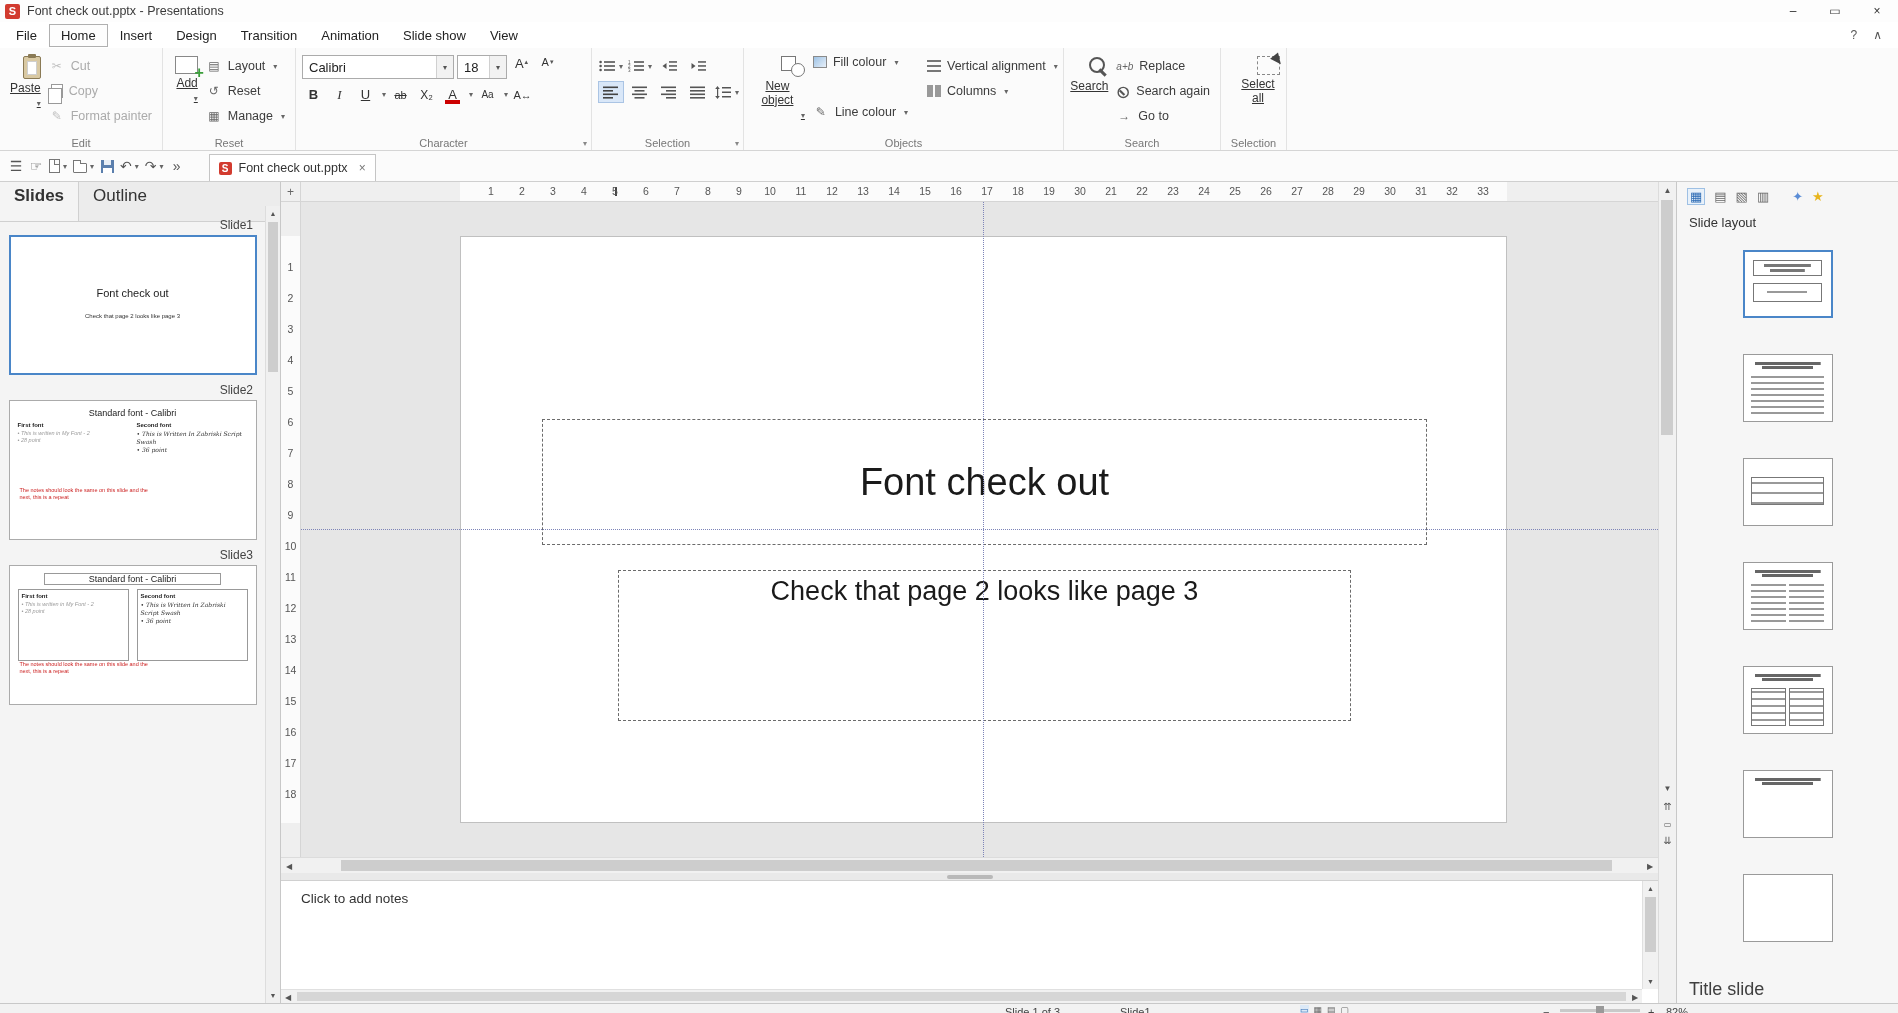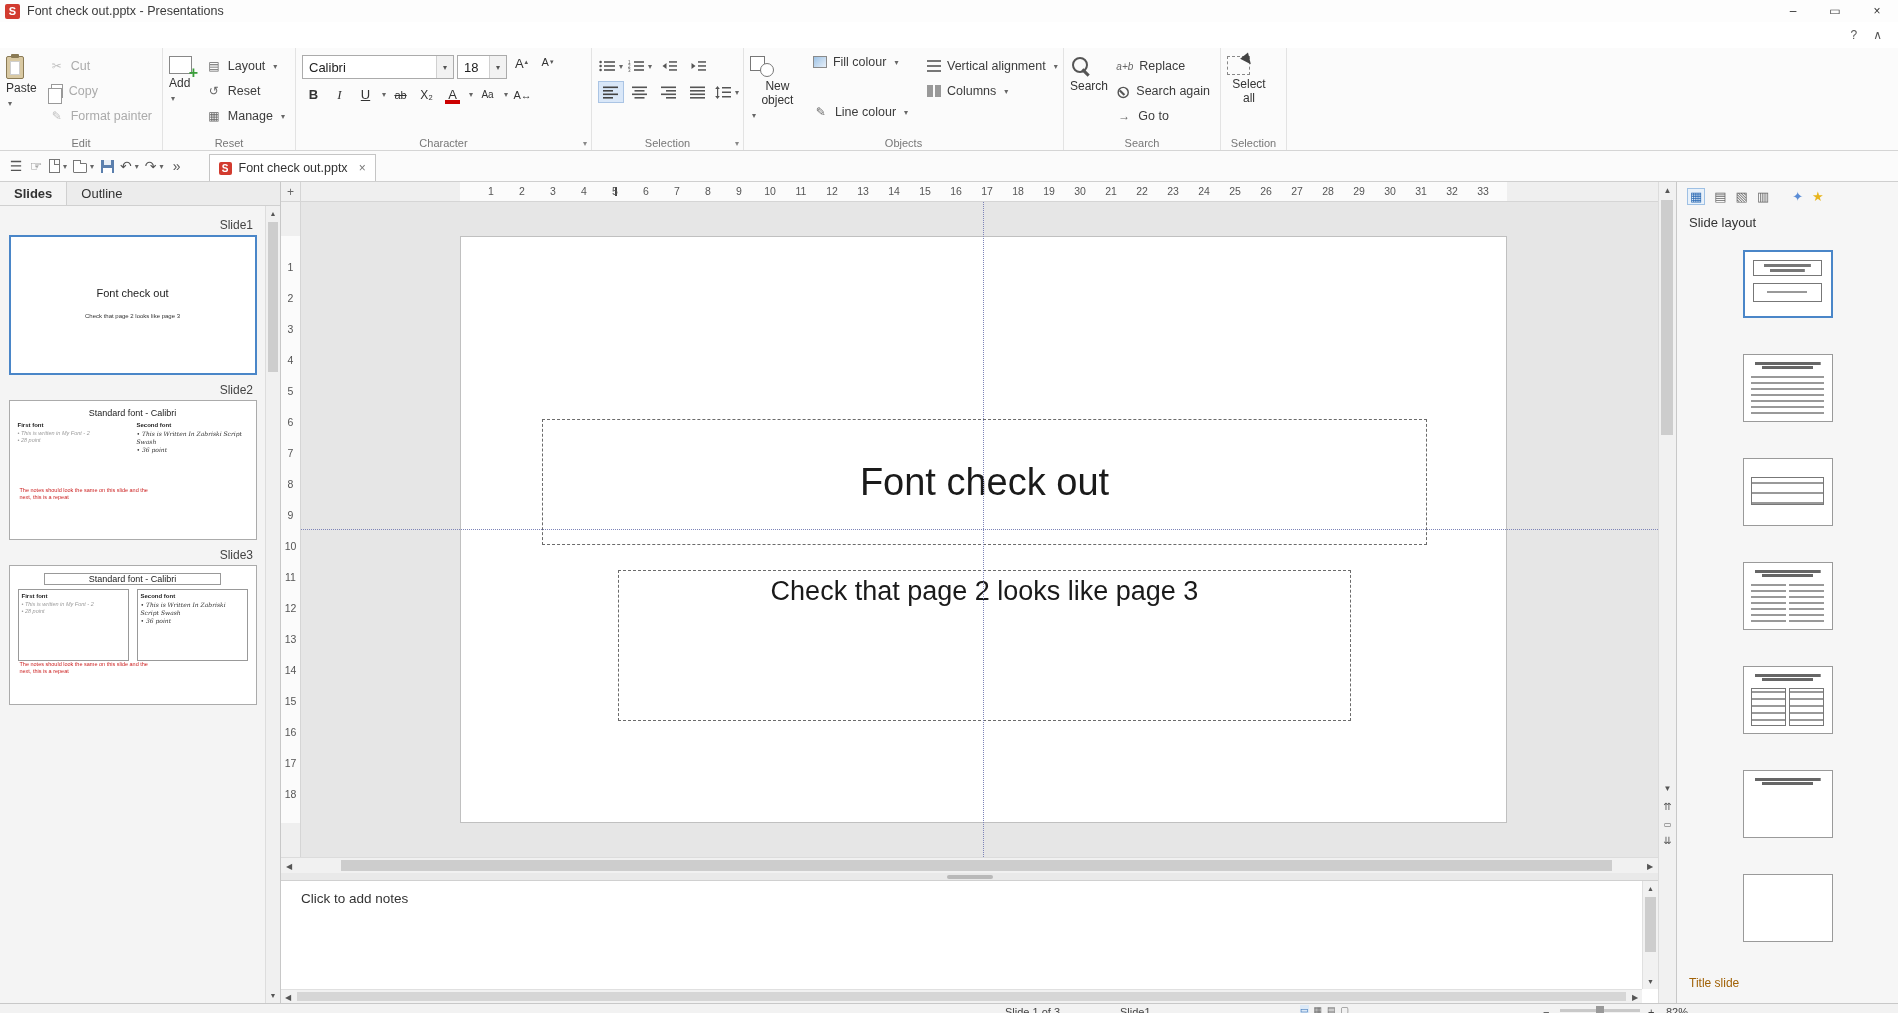--- a/index.html
+++ b/index.html
@@ -17,21 +17,21 @@
   .menubar { position:absolute; top:22px; left:0; right:0; height:26px; display:flex; align-items:center; padding:0 4px; font-size:13px; background:#fff; }
   .menu-item { padding:3px 11px; color:#222; border:1px solid transparent; }
   .menu-item.active { border:1px solid #b0b0b0; background:#fdfdfd; }
   .menubar-right { margin-left:auto; display:flex; gap:16px; padding-right:12px; color:#555; font-size:12px; }
 
   
   .ribbon { position:absolute; top:48px; left:0; right:0; height:103px; background:#fbfbfb; border-bottom:1px solid #d5d5d5; display:flex; }
   .rgroup { position:relative; height:100%; border-right:1px solid #e3e3e3; padding:4px 6px 16px; display:flex; gap:4px; flex:none; }
   .glabel { position:absolute; bottom:1px; left:0; right:0; text-align:center; font-size:11px; color:#777; }
   .launcher { position:absolute; right:4px; bottom:2px; font-size:8px; color:#888; }
-  .bigbtn { width:54px; display:flex; flex-direction:column; align-items:flex-start; padding-top:4px; font-size:12px; color:#333; text-align:center; line-height:1.15; gap:3px; }
+  .bigbtn { width:54px; display:flex; flex-direction:column; align-items:flex-end; padding-top:4px; font-size:12px; color:#333; text-align:center; line-height:1.15; gap:3px;text-decoration:underline; }
   .vcol { display:flex; flex-direction:column; padding-top:3px; gap:3px; }
   .sbtn { display:flex; align-items:center; gap:6px; height:22px; padding:0 4px; font-size:12.5px; color:#3c3c3c; white-space:nowrap; }
   .sbtn.disabled { color:#ababab; }
   .sbtn.disabled .ig { color:#bdbdbd; }
   .ig { width:16px; text-align:center; font-size:12px; color:#666; flex:none; }
   .dd { font-size:8px; color:#666; margin-left:2px; }
   .char-stack { display:flex; flex-direction:column; gap:4px; padding-top:3px; }
   .char-row { display:flex; align-items:center; gap:3px; }
   .combo { height:24px; border:1px solid #ababab; background:#fff; display:flex; align-items:center; font-size:13px; padding-left:6px; color:#222; }
   .combo .cdd { margin-left:auto; width:17px; height:100%; display:flex; align-items:center; justify-content:center; border-left:1px solid #d0d0d0; color:#555; font-size:8px; background:#f2f2f2; }
@@ -82,21 +82,21 @@
   .qbtn .dd { margin-left:1px; }
   .doctab { display:flex; align-items:center; gap:7px; height:27px; margin-left:22px; align-self:flex-end; border:1px solid #c5c5c5; border-bottom:none; background:#fff; padding:0 9px; font-size:12.5px; color:#333; }
   .doctab .applogo { width:13px; height:13px; font-size:10px; margin:0; }
   .tab-close { color:#777; font-size:12px; margin-left:4px; }
 
   
   .workspace { position:absolute; top:182px; left:0; width:1898px; height:821px; background:#e6e6e6; }
 
   
   .left-panel { position:absolute; left:0; top:0; width:281px; height:821px; background:#f4f4f4; border-right:1px solid #c8c8c8; }
-  .lp-tabs { height:24px; display:flex; background:#ececec; border-bottom:1px solid #d0d0d0; font-size:13px; }
+  .lp-tabs { height:40px; display:flex; background:#ececec; border-bottom:1px solid #d0d0d0; font-size:17px; }
   .lp-tab { padding:4px 14px 0; color:#333; }
   .lp-tab.active { background:#f4f4f4; font-weight:bold; border-right:1px solid #d0d0d0; }
   .slides-list { position:absolute; top:24px; left:0; right:15px; bottom:0; overflow:hidden; padding-top:4px; }
   .thumb-label { text-align:right; padding-right:12px; font-size:12px; color:#444; margin:8px 0 3px; }
   .thumb { width:248px; height:140px; margin:0 auto; background:#fff; border:1px solid #ababab; position:relative; overflow:hidden; }
   .thumb.selected { border:2px solid #4a86c8; }
   .thumb .tt { margin-top:50px; text-align:center; font-size:11px; color:#222; }
   .thumb .ts { margin-top:14px; text-align:center; font-size:6px; color:#333; }
   .thumb .ct { margin-top:7px; text-align:center; font-size:9px; color:#222; }
   .thumb .cols { display:flex; padding:4px 8px 0; gap:8px; }
@@ -167,21 +167,21 @@
   .p-tbar { top:8%; left:8%; right:8%; height:16%;
     background:linear-gradient(#666 0 0) 50% 20%/90% 3px no-repeat, linear-gradient(#666 0 0) 50% 80%/70% 3px no-repeat; }
   .p-lines { top:32%; left:8%; right:8%; bottom:10%;
     background:repeating-linear-gradient(to bottom,#999 0 2px,transparent 2px 6px); }
   .p-cbox { top:28%; left:8%; right:8%; height:42%; border:1px solid #777;
     background:repeating-linear-gradient(to bottom,transparent 0 4px,#999 4px 6px,transparent 6px 10px); }
   .p-lcol { top:32%; left:8%; width:40%; bottom:10%; background:repeating-linear-gradient(to bottom,#999 0 2px,transparent 2px 6px); }
   .p-rcol { top:32%; right:8%; width:40%; bottom:10%; background:repeating-linear-gradient(to bottom,#999 0 2px,transparent 2px 6px); }
   .p-lcolb { top:32%; left:8%; width:40%; bottom:10%; border:1px solid #777; background:repeating-linear-gradient(to bottom,transparent 0 2px,#999 2px 4px,transparent 4px 7px); }
   .p-rcolb { top:32%; right:8%; width:40%; bottom:10%; border:1px solid #777; background:repeating-linear-gradient(to bottom,transparent 0 2px,#999 2px 4px,transparent 4px 7px); }
-  .rp-caption { position:absolute; bottom:13px; left:12px; font-size:12px; color:#a16207; }
+  .rp-caption { position:absolute; bottom:3px; left:12px; font-size:18px; color:#404040; }
 
   
   .statusbar { position:absolute; top:1003px; left:0; right:0; height:10px; background:#f2f2f2; border-top:1px solid #c8c8c8; font-size:11px; color:#444; overflow:hidden; }
   .st-item { position:absolute; top:2px; }
   .st-views { position:absolute; left:1300px; top:1px; display:flex; gap:5px; font-size:9px; color:#666; }
   .st-view.active { color:#2d6bb4; background:#dce9f7; }
   .zoom-track { position:absolute; left:1560px; top:5px; width:80px; height:3px; background:#c9c9c9; }
   .zoom-handle { position:absolute; left:36px; top:-3px; width:8px; height:9px; background:#999; }
 </style>
 </head>
@@ -193,20 +193,30 @@
     <div class="applogo">S</div>
     <div>Font check out.pptx - Presentations</div>
     <div class="win-controls">
       <div class="win-btn">–</div>
       <div class="win-btn">▭</div>
       <div class="win-btn">×</div>
     </div>
   </div>
 
   <div class="menubar">
+    <div style="display:flex;align-items:center;">
+        <div class="menu-item">File</div>
+        <div class="menu-item active">Home</div>
+        <div class="menu-item">Insert</div>
+        <div class="menu-item">Design</div>
+        <div class="menu-item">Transition</div>
+        <div class="menu-item">Animation</div>
+        <div class="menu-item">Slide show</div>
+        <div class="menu-item">View</div>
+      </div>
     <div class="menubar-right">
       <span>?</span>
       <span>∧</span>
     </div>
   </div>
 
   <div class="ribbon">
 
     <div class="rgroup" style="width:163px;">
       <div class="bigbtn">

